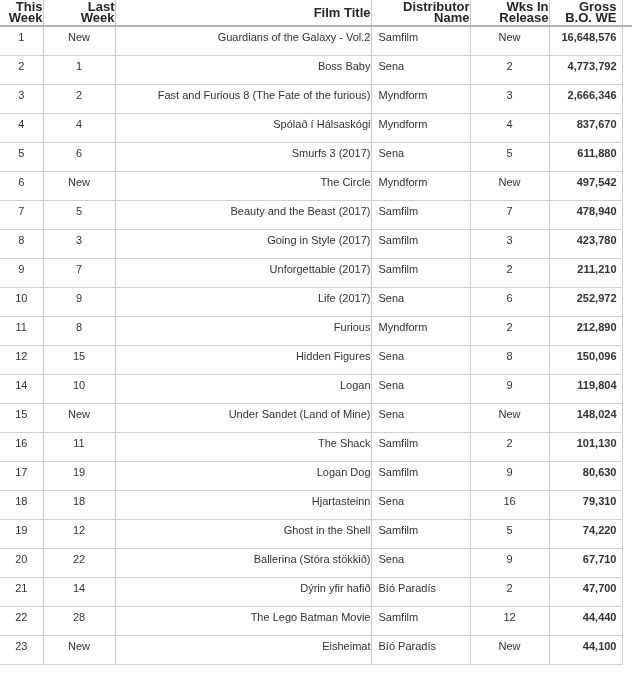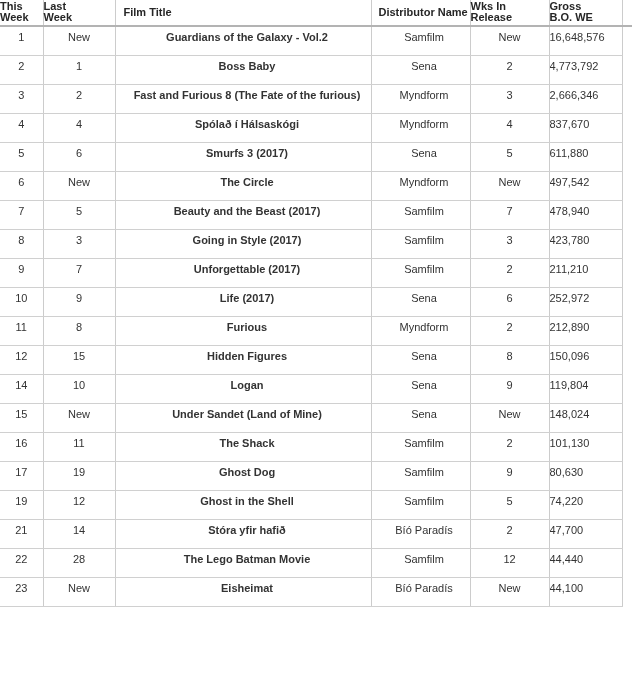--- a/index.html
+++ b/index.html
@@ -17,24 +17,24 @@
     border-collapse: collapse;
     table-layout: fixed;
     width: 632px;
     font-family: "Liberation Sans", sans-serif;
     font-size: 11px;
     color: #333333;
     background: #ffffff;
   }
   
   table.bo-table thead th {
-    font-size: 11px;
+    font-size: 13px;
     font-weight: bold;
     color: #262626;
-    text-align: left;
+    text-align: right;
     vertical-align: middle;
     height: 22px;
     padding: 1px 0 2px 0;
     line-height: 11px;
     white-space: pre-line;
     border-right: 1px solid #cccccc;
     border-bottom: 2px solid #b3b3b3;
     background: #ffffff;
   }
   table.bo-table thead th.gutter {
@@ -52,23 +52,23 @@
   }
   table.bo-table tbody td.gutter,
   table.bo-table thead th.gutter {
     padding: 0;
   }
   table.bo-table tbody td.gutter {
     border-right: none;
     border-bottom: none;
   }
   .col-this_week, .col-last_week, .col-weeks_in_release { text-align: center; }
-  .col-film_title { text-align: center; padding-left: 8px !important; white-space: pre; font-weight: bold; }
-  .col-distributor { text-align: center; padding-left: 7px !important; }
-  .col-gross { padding-right: 5px !important; }
+  .col-film_title { text-align: right; padding-left: 8px !important; white-space: pre; }
+  .col-distributor { text-align: left; padding-left: 7px !important; }
+  .col-gross { text-align: right; padding-right: 5px !important; font-weight: bold; }
 </style>
 </head>
 <body>
 
 <div class="page">
   <table class="bo-table">
     <colgroup>
       <col style="width:43px">
       <col style="width:72px">
       <col style="width:256px">
@@ -224,39 +224,57 @@
           <td class="col-last_week">11</td>
           <td class="col-film_title">The Shack</td>
           <td class="col-distributor">Samfilm</td>
           <td class="col-weeks_in_release">2</td>
           <td class="col-gross">101,130</td>
           <td class="gutter"></td>
         </tr>
         <tr>
           <td class="col-this_week">17</td>
           <td class="col-last_week">19</td>
-          <td class="col-film_title">Ghost Dog</td>
+          <td class="col-film_title">Logan Dog</td>
           <td class="col-distributor">Samfilm</td>
           <td class="col-weeks_in_release">9</td>
           <td class="col-gross">80,630</td>
+          <td class="gutter"></td>
+        </tr>
+        <tr>
+          <td class="col-this_week">18</td>
+          <td class="col-last_week">18</td>
+          <td class="col-film_title">Hjartasteinn</td>
+          <td class="col-distributor">Sena</td>
+          <td class="col-weeks_in_release">16</td>
+          <td class="col-gross">79,310</td>
           <td class="gutter"></td>
         </tr>
         <tr>
           <td class="col-this_week">19</td>
           <td class="col-last_week">12</td>
           <td class="col-film_title">Ghost in the Shell</td>
           <td class="col-distributor">Samfilm</td>
           <td class="col-weeks_in_release">5</td>
           <td class="col-gross">74,220</td>
           <td class="gutter"></td>
         </tr>
         <tr>
+          <td class="col-this_week">20</td>
+          <td class="col-last_week">22</td>
+          <td class="col-film_title">Ballerina (Stóra stökkið)</td>
+          <td class="col-distributor">Sena</td>
+          <td class="col-weeks_in_release">9</td>
+          <td class="col-gross">67,710</td>
+          <td class="gutter"></td>
+        </tr>
+        <tr>
           <td class="col-this_week">21</td>
           <td class="col-last_week">14</td>
-          <td class="col-film_title">Stóra yfir hafið</td>
+          <td class="col-film_title">Dýrin yfir hafið</td>
           <td class="col-distributor">Bíó Paradís</td>
           <td class="col-weeks_in_release">2</td>
           <td class="col-gross">47,700</td>
           <td class="gutter"></td>
         </tr>
         <tr>
           <td class="col-this_week">22</td>
           <td class="col-last_week">28</td>
           <td class="col-film_title">The Lego Batman Movie</td>
           <td class="col-distributor">Samfilm</td>

